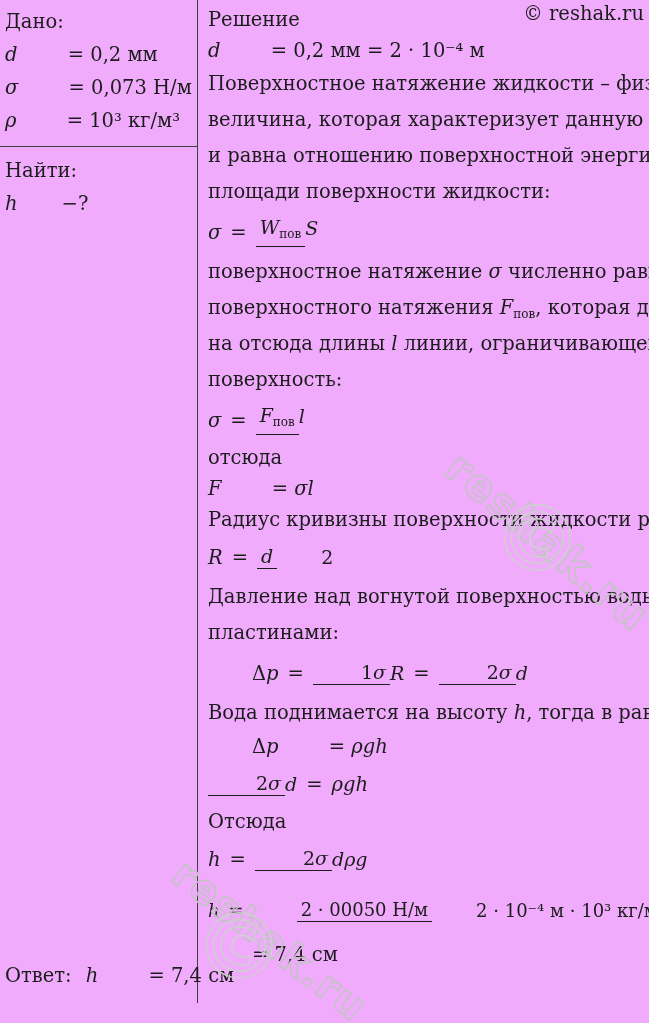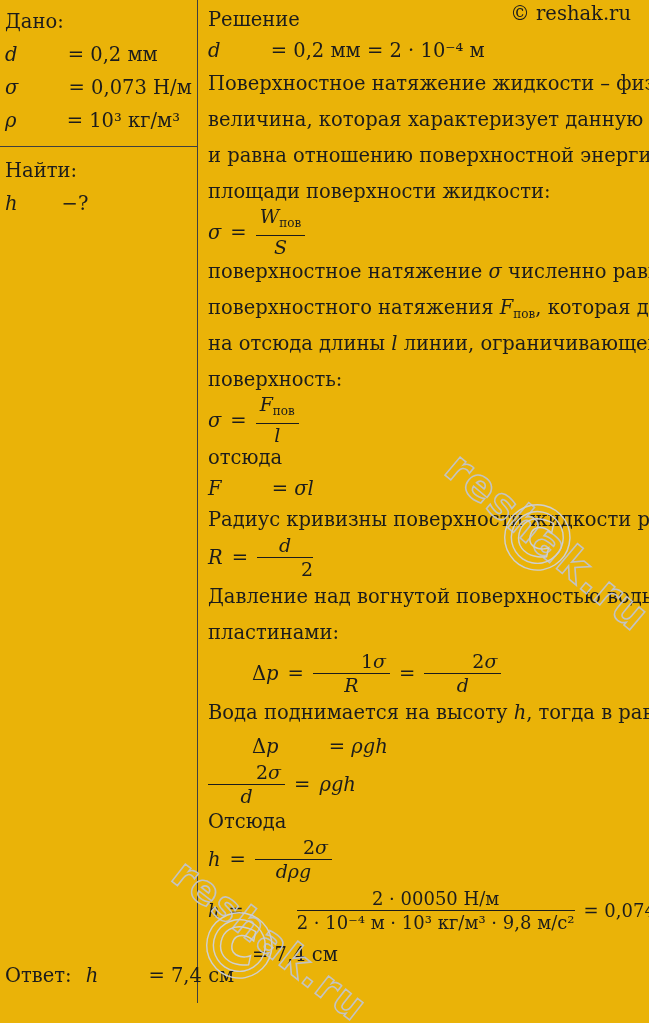--- a/index.html
+++ b/index.html
@@ -1,39 +1,39 @@
 <!DOCTYPE html>
 <html><head>
 <meta charset="utf-8">
 <style>
   html,body{margin:0;padding:0;background:#ffffff;}
   .page{
-    position:relative;width:649px;height:1023px;background:#eab308;
+    position:relative;width:649px;height:1023px;background:#f0abfc;
     font-family:"DejaVu Serif","Liberation Serif",serif;
     color:#1c1c1c;overflow:hidden;
   }
   .cols{position:absolute;left:0;top:0;width:649px;height:1003px;display:flex;}
   .left-col{width:198px;min-width:198px;box-sizing:border-box;border-right:1px solid #3f3f3f;padding:5px 6px 0 5px;}
   .right-col{flex:1;box-sizing:border-box;padding:4px 0 0 10px;position:relative;}
   .g-row{height:33px;line-height:33px;font-size:19.5px;white-space:nowrap;}
   .section-divider{border:0;border-top:1px solid #3f3f3f;margin:9px -6px 7px -5px;}
   .sol-title{height:31px;line-height:31px;font-size:19.5px;}
   .tline{height:31px;line-height:31px;font-size:19.5px;white-space:nowrap;}
   .pline{height:36px;line-height:36px;font-size:19.5px;white-space:nowrap;}
   .fblock{height:44px;display:flex;align-items:center;font-size:19.5px;white-space:nowrap;}
   .fblock.big{height:58px;font-size:18px;}
   .v{font-style:italic;}
   .rm{font-style:normal;margin-left:44px;}
   .feq{margin:0 9px;}
-  .frac{display:inline-flex;flex-direction:column;text-align:center;vertical-align:middle;font-size:19px;}
+  .frac{display:inline-flex;flex-direction:row;text-align:center;vertical-align:middle;font-size:19px;}
   .fblock.big .frac{font-size:18px;}
   .frac .num{display:block;padding:0 4px 1px 4px;border-bottom:1.4px solid #1c1c1c;line-height:21px;}
   .frac .den{display:block;padding-top:1px;line-height:21px;}
   sub.s{font-size:12px;font-style:normal;vertical-align:-4px;letter-spacing:0;}
-  .copyright{position:absolute;top:2px;right:18px;font-size:19.5px;color:#1c1c1c;}
+  .copyright{position:absolute;top:2px;right:5px;font-size:19.5px;color:#1c1c1c;}
   .answer-row{position:absolute;left:5px;top:964px;font-size:19.5px;white-space:nowrap;}
   .answer-row .lbl{margin-right:14px;}
   
   .wm{position:absolute;pointer-events:none;z-index:3;color:transparent;
       -webkit-text-stroke:1.6px #c3c3c3;font-family:"DejaVu Sans","Liberation Sans",sans-serif;font-weight:bold;}
   .wm-text-mid{left:468px;top:442px;font-size:43px;letter-spacing:2px;transform:rotate(40deg);transform-origin:left top;}
   .wm-c-mid{left:492px;top:486px;font-size:90px;-webkit-text-stroke:1.4px #cfcfcf;transform:rotate(12deg);}
   .wm-text-bot{left:192px;top:850px;font-size:40px;letter-spacing:2px;transform:rotate(38deg);transform-origin:left top;}
   .wm-c-bot{left:194px;top:894px;font-size:90px;-webkit-text-stroke:1.4px #cfcfcf;transform:rotate(12deg);}
 </style>

